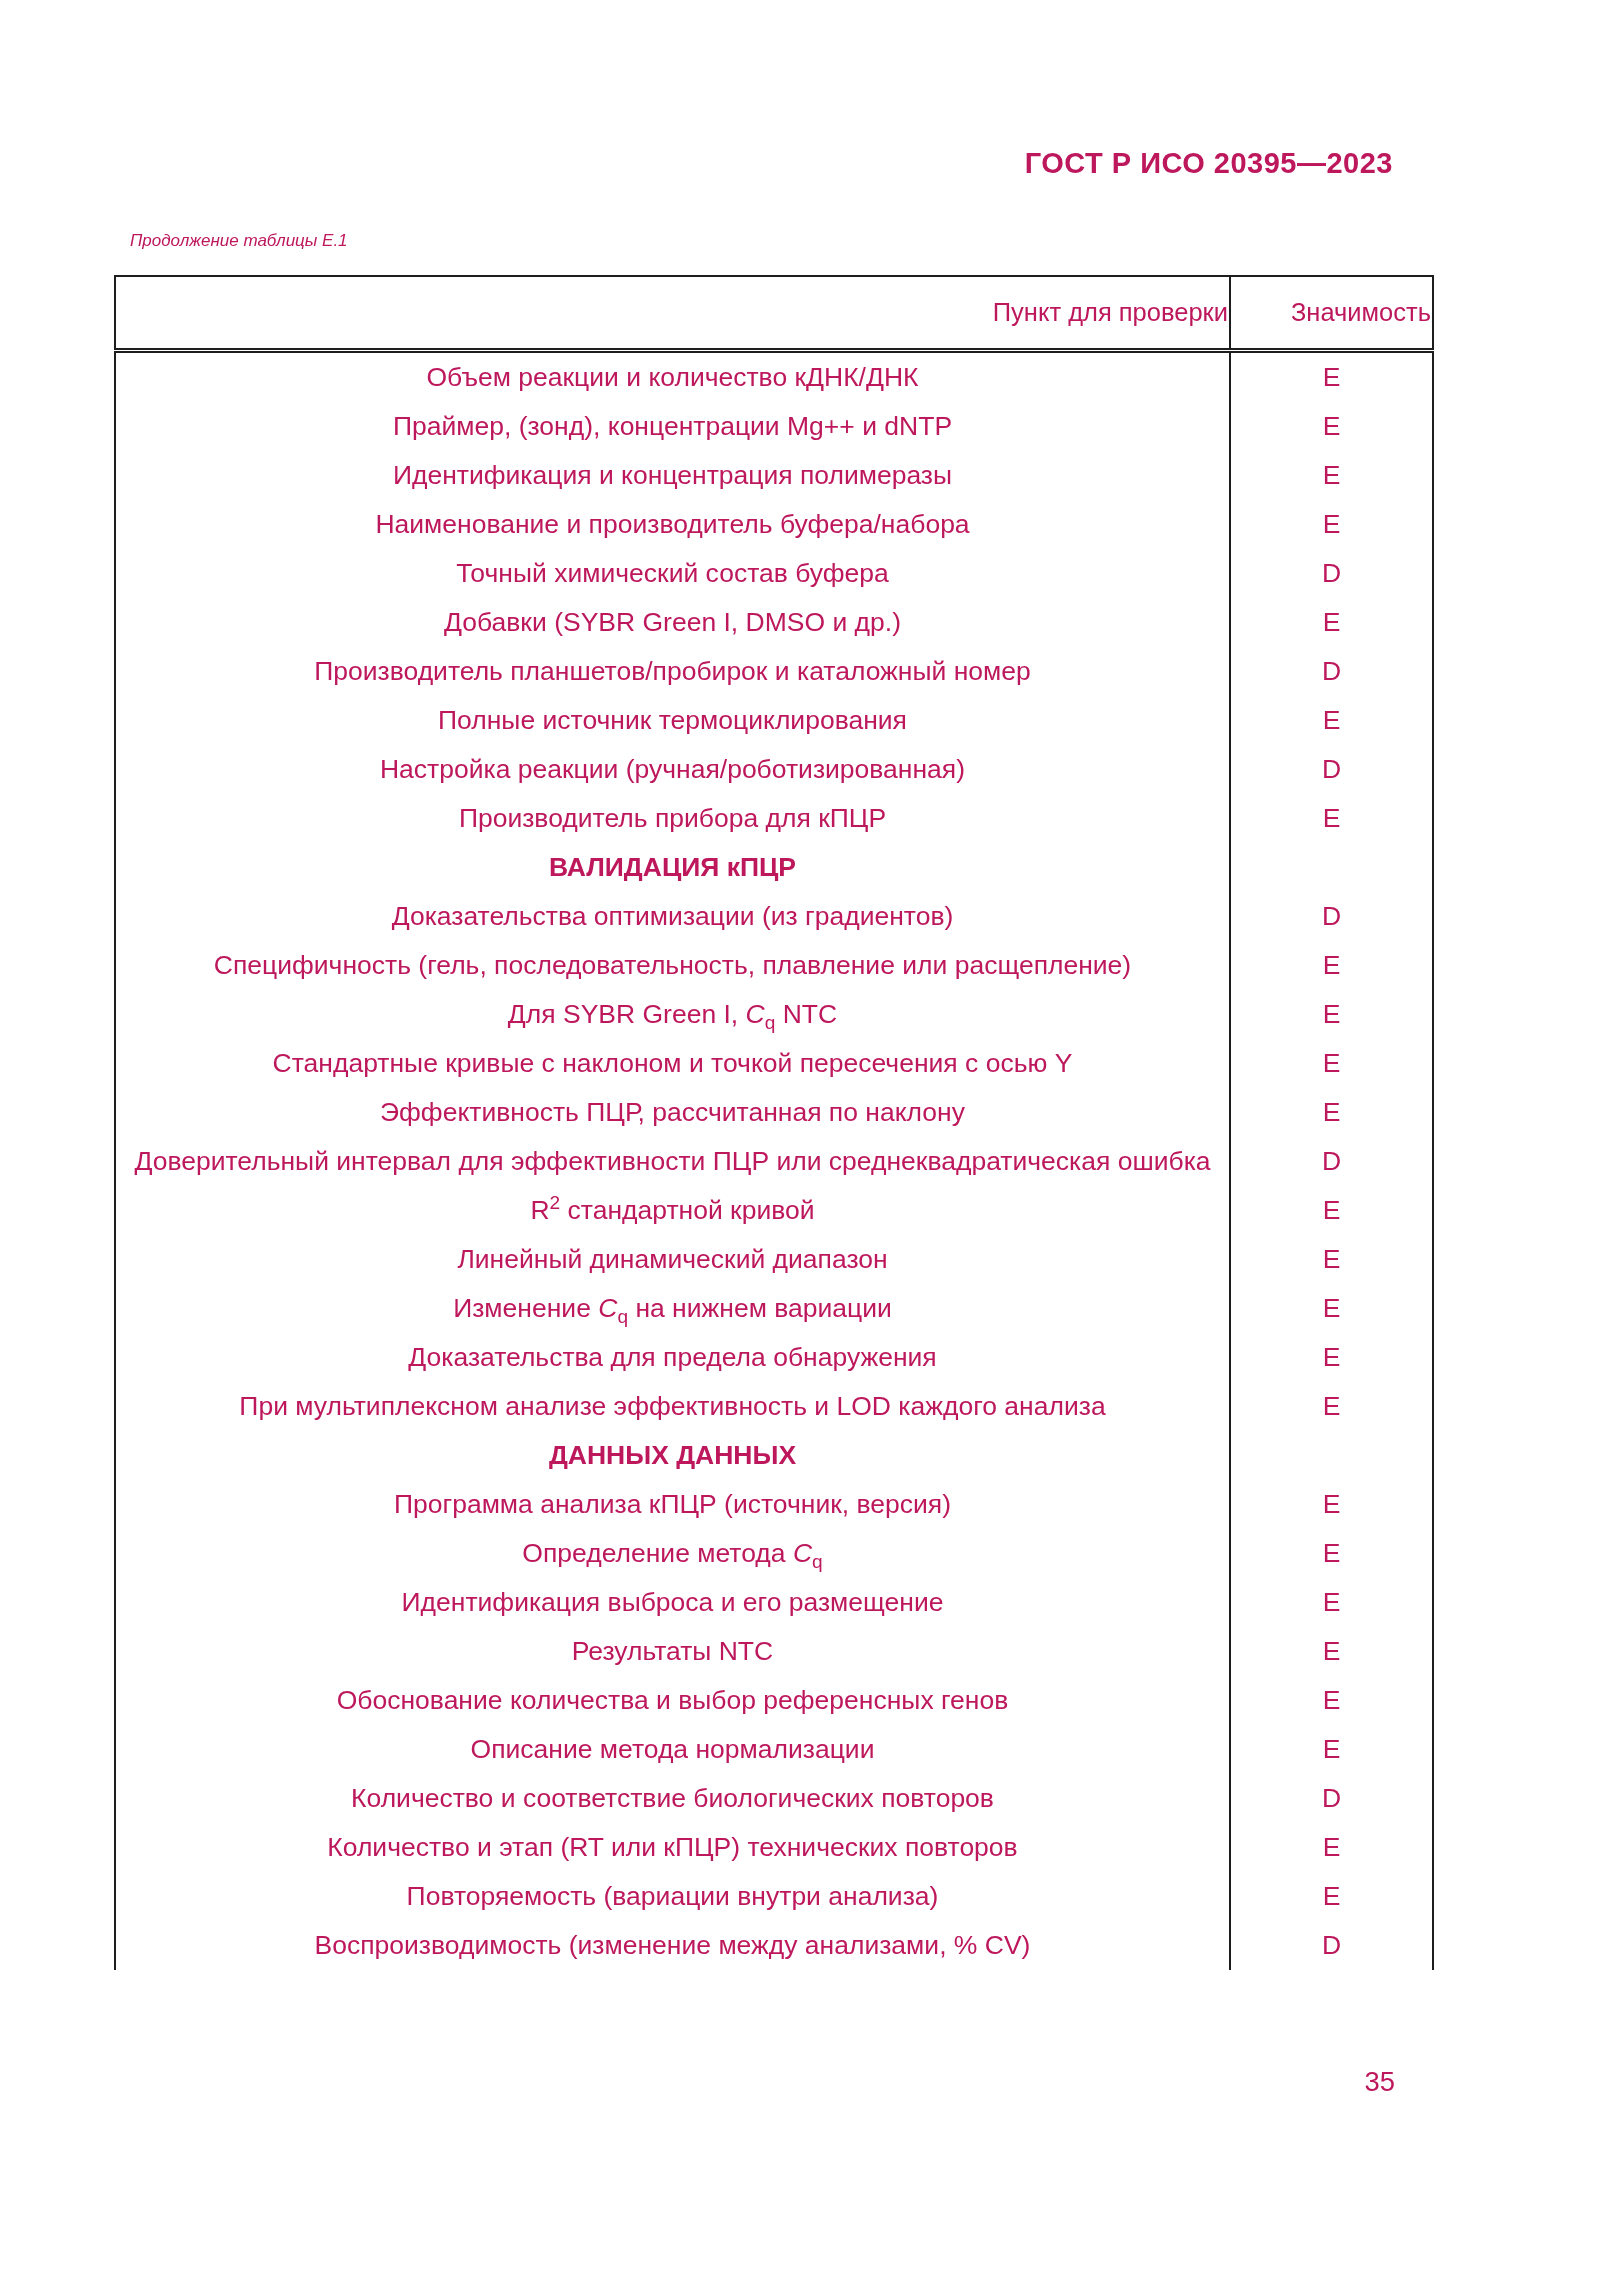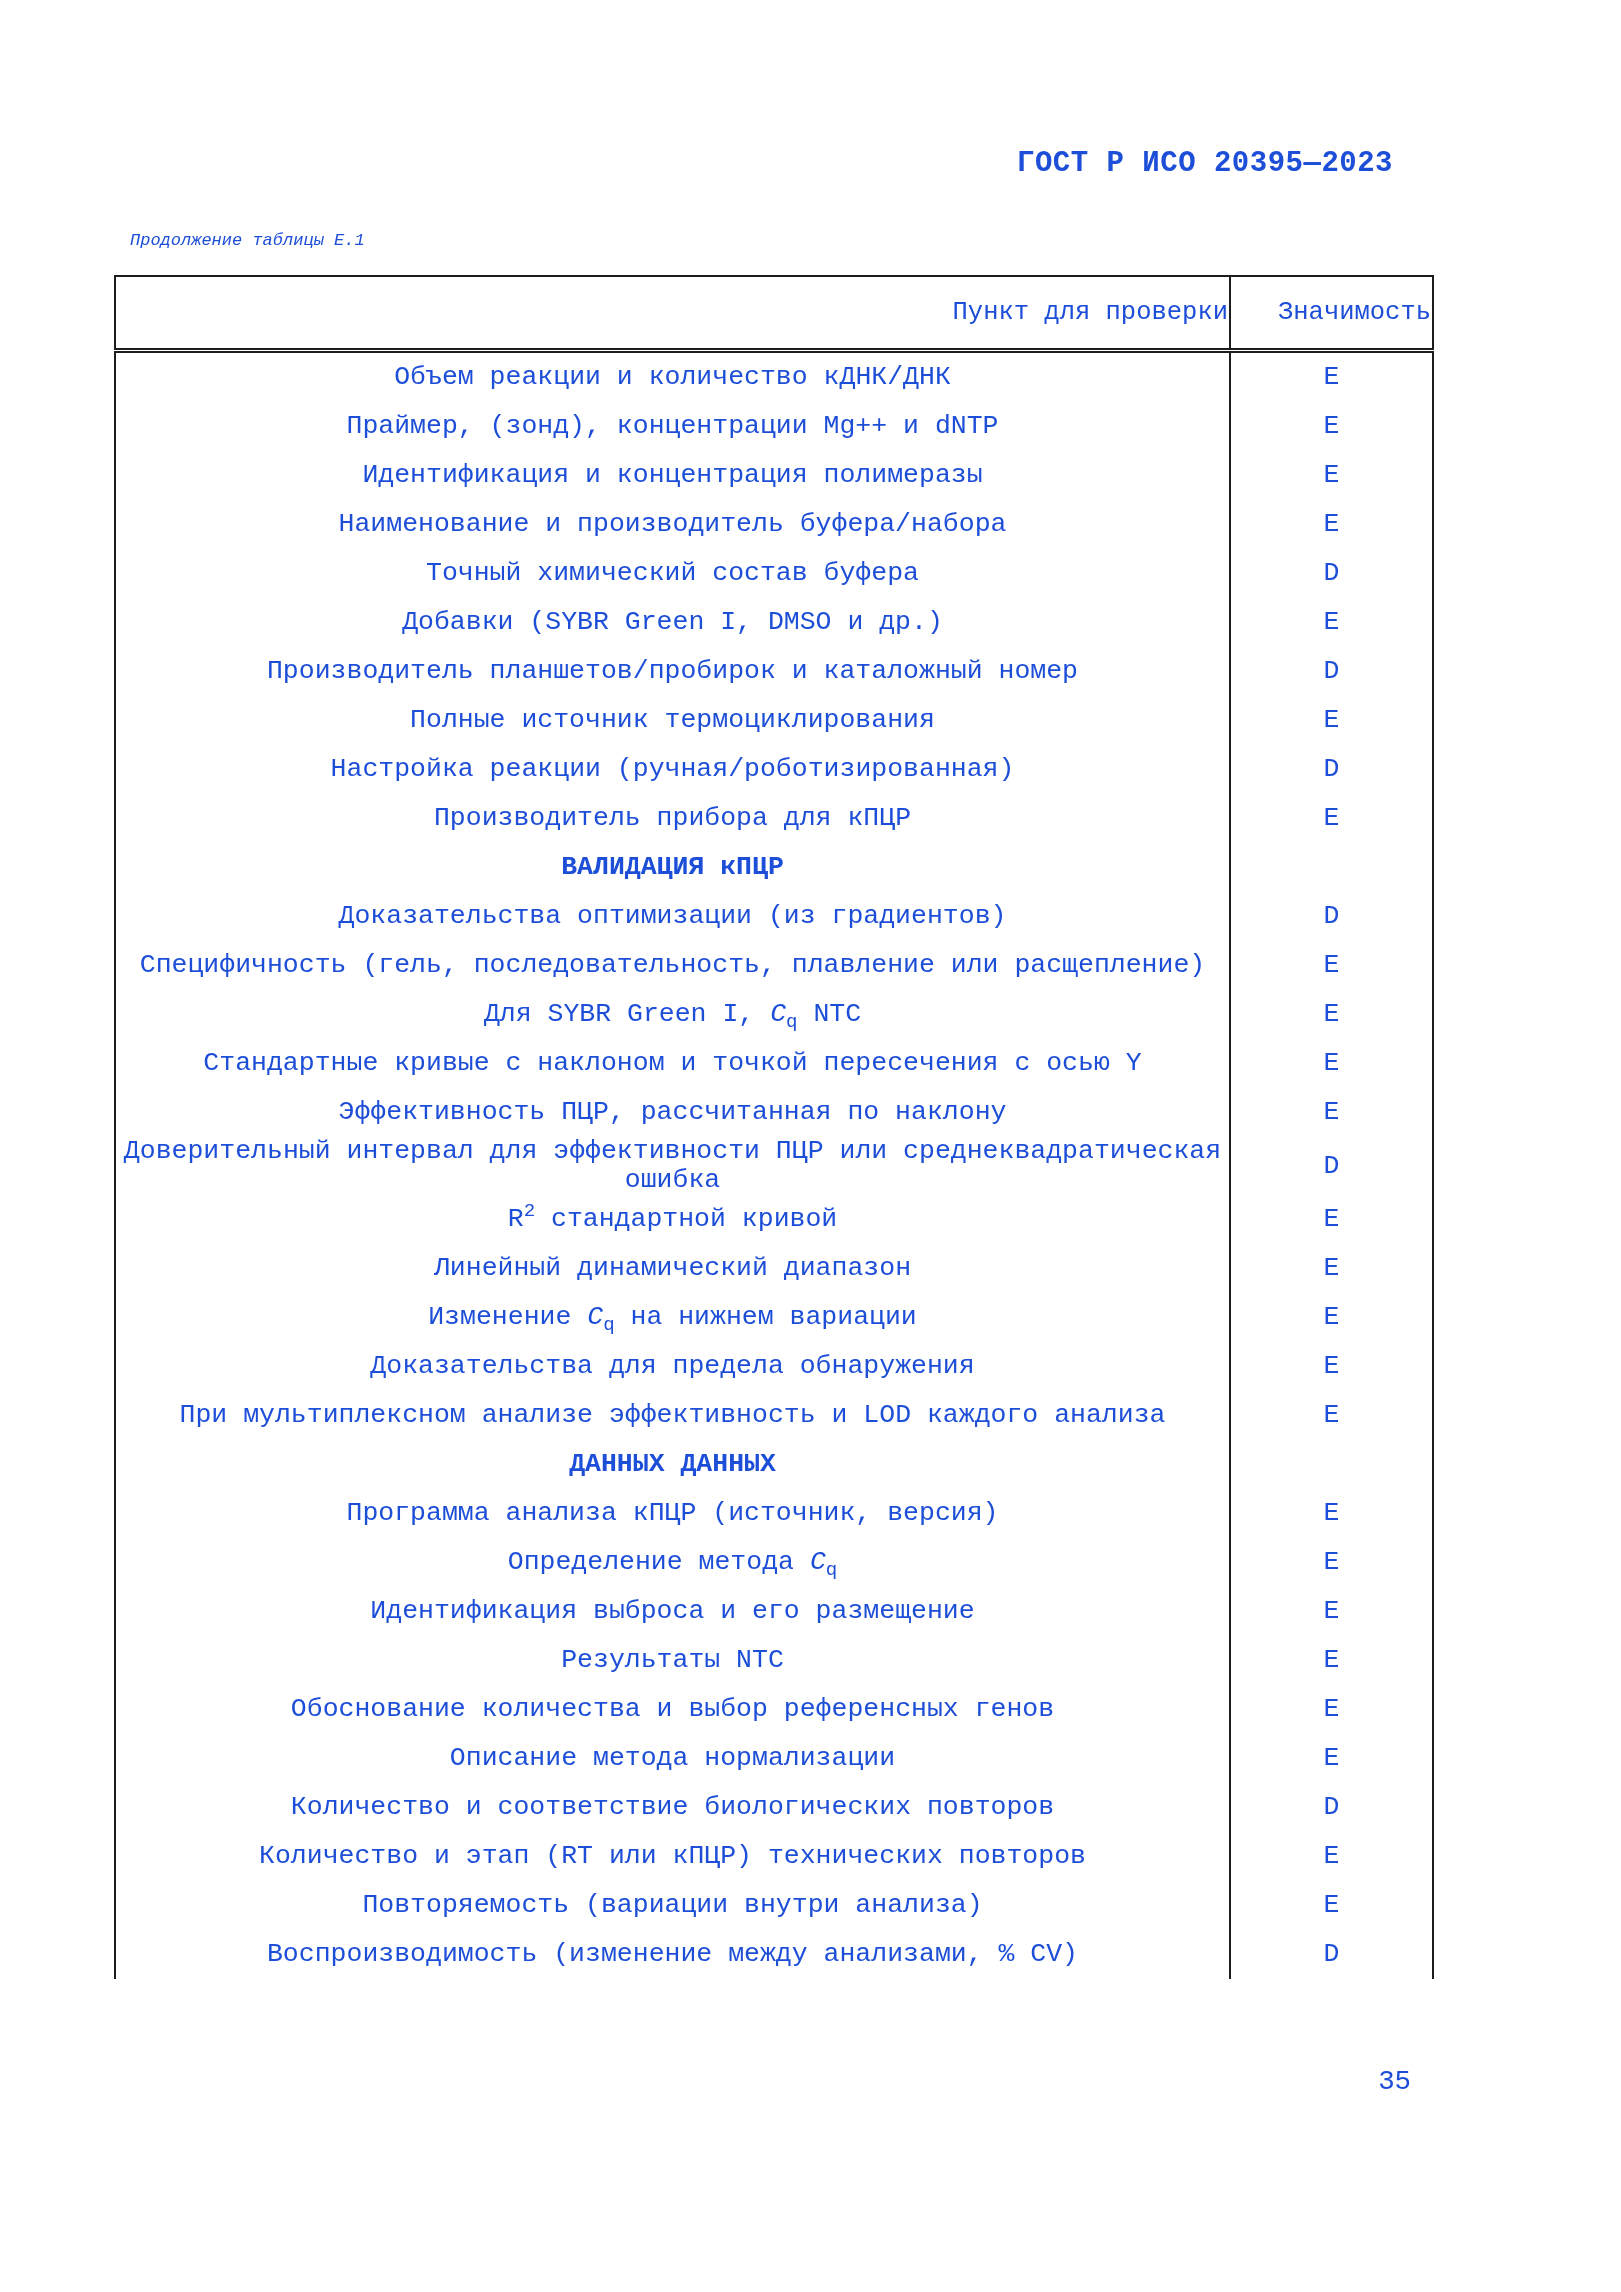--- a/index.html
+++ b/index.html
@@ -1,22 +1,22 @@
 <!DOCTYPE html>
 <html><head>
 <meta charset="utf-8">
 <style>
   html, body { margin: 0; padding: 0; background: #ffffff; }
   .page {
     position: relative;
     width: 1583px;
     height: 2293px;
     background: #ffffff;
-    font-family: Liberation Mono, monospace;
-    color: #1d4ed8;
+    font-family: Liberation Sans, sans-serif;
+    color: #be185d;
     overflow: hidden;
   }
   .doc-header {
     position: absolute;
     top: 147px;
     right: 190px;
     font-size: 29px;
     font-weight: bold;
     letter-spacing: 0.5px;
     white-space: nowrap;
@@ -64,21 +64,21 @@
   }
   td.c-item { text-align: center; padding-left: 13.7px; padding-right: 19.6px; }
   td.c-val  { text-align: center; }
   tr.sect td { font-weight: bold; }
   .it { font-style: italic; }
   table.checklist sub { font-size: 0.72em; line-height: 0; }
   table.checklist sup { font-size: 0.72em; line-height: 0; }
   .page-number {
     position: absolute;
     top: 2066px;
-    right: 172px;
+    right: 188px;
     font-size: 27.4px;
     white-space: nowrap;
   }
 </style>
 </head>
 <body>
 
 <div class="page">
 
   <div class="doc-header">ГОСТ Р ИСО 20395—2023</div>

